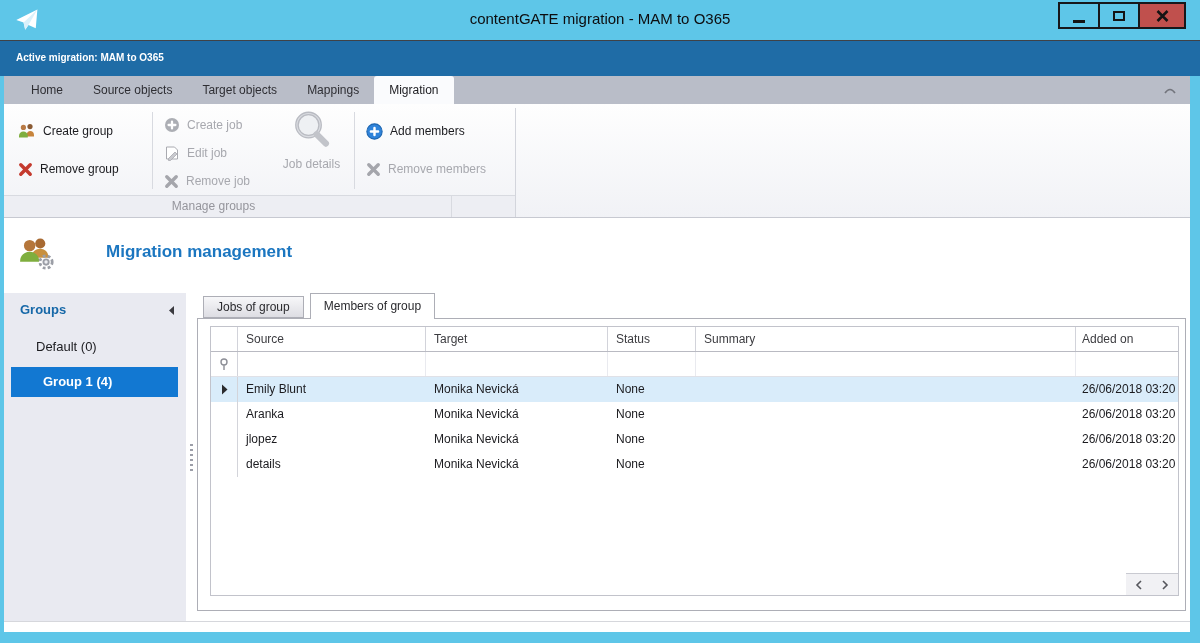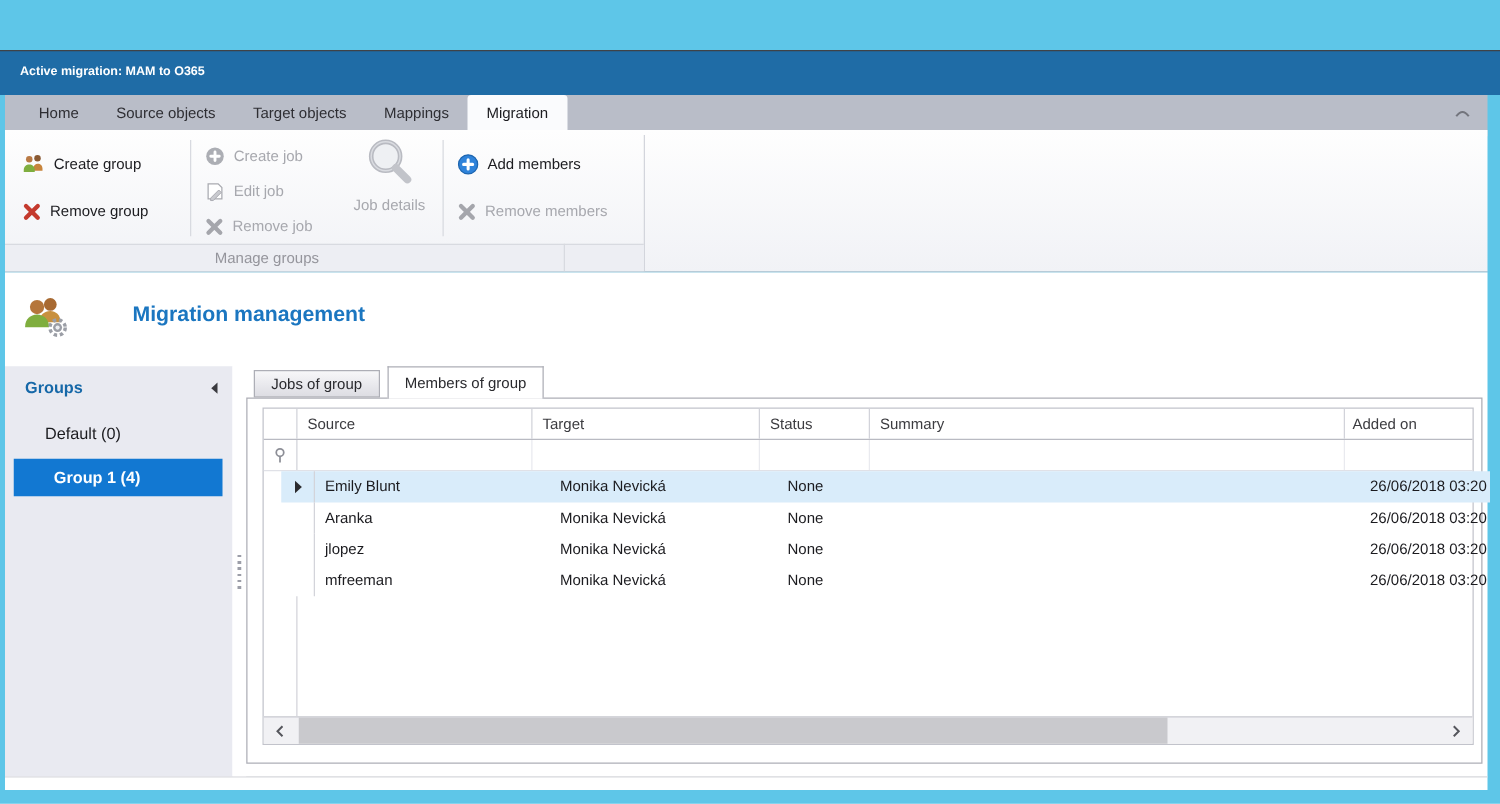--- a/index.html
+++ b/index.html
@@ -59,21 +59,21 @@
           background:repeating-linear-gradient(#9C9EA8 0 2px, transparent 2px 5px); }
 
   
   .tabpage { position:absolute; left:193px; right:4px; top:0; bottom:10px; }
   .ptabs { position:absolute; top:0; left:6px; height:25px; display:flex; align-items:flex-end; z-index:3; }
   .ptab { height:22px; line-height:21px; padding:0 13px; font-size:12px; color:#2a2a2e; border:1px solid #ADAEB6; background:linear-gradient(#F7F7F9,#DDDDE3); margin-right:6px; cursor:default; }
   .ptab.active { height:26px; line-height:25px; margin-bottom:-1px; background:#fff; border-bottom:none; z-index:4; }
   .pane { position:absolute; top:25px; left:0; right:0; bottom:0; background:#fff; border:1px solid #ADAEB6; }
 
   
-  .grid { position:absolute; left:12px; top:7px; right:6px; bottom:14px; border:1px solid #C2C3CB; display:flex; flex-direction:column; background:#fff; }
+  .grid { position:absolute; left:12px; top:7px; right:6px; bottom:14px; border:1px solid #C2C3CB; display:flex; flex-direction:column; background:#fff;align-items:flex-end; }
   .g-row-base { display:flex; width:100%; }
   .g-cell { padding-left:8px; font-size:12px; line-height:24px; overflow:hidden; white-space:nowrap; }
   .gc-ind { width:27px; padding:0; display:flex; align-items:center; justify-content:center; flex:none; }
   .gc-source { width:188px; flex:none; }
   .gc-target { width:182px; flex:none; }
   .gc-status { width:88px; flex:none; }
   .gc-summary { width:380px; flex:none; }
   .gc-added { flex:1; min-width:0; padding-left:6px; }
   .g-head { height:25px; border-bottom:1px solid #B9BAC2; color:#3c3c40; }
   .g-head .g-cell { border-right:1px solid #D2D3DA; cursor:default; }
@@ -92,20 +92,40 @@
   .sc-track { flex:1; position:relative; }
   .sc-thumb { position:absolute; left:2px; top:0; bottom:0; width:76%; background:#C9C9CD; cursor:default; }
 
   svg { display:block; }
 </style>
 </head>
 <body>
 
 <div class="window">
 
+  <div class="titlebar">
+    <svg class="app-logo" width="26" height="26" viewBox="0 0 32 32">
+      <path d="M30 3 L4 16 l9 3 2 9 4-6 9 4 z" fill="#ffffff"></path>
+      <path d="M30 3 L13 19 l2 9 4-6 z" fill="#D9F1FB"></path>
+    </svg>
+    <div class="title-text">contentGATE migration - MAM to O365</div>
+    <div class="win-controls">
+      <div class="win-btn">
+        <span class="min-glyph"></span>
+      </div>
+      <div class="win-btn">
+        <span class="max-glyph"></span>
+      </div>
+      <div class="win-btn close">
+        <svg width="15" height="14" viewBox="0 0 15 14">
+          <path d="M2.5 2 L12.5 12 M12.5 2 L2.5 12" stroke="#141414" stroke-width="2.6"></path>
+        </svg>
+      </div>
+    </div>
+  </div>
 
   <div class="banner">Active migration: MAM to O365</div>
 
   <div class="tabstrip">
     <div class="rtabs">
       <div class="rtab">Home</div>
       <div class="rtab">Source objects</div>
       <div class="rtab">Target objects</div>
       <div class="rtab">Mappings</div>
       <div class="rtab active">Migration</div>
@@ -278,21 +298,21 @@
               <div class="g-cell gc-ind"></div>
               <div class="g-cell gc-source">jlopez</div>
               <div class="g-cell gc-target">Monika Nevická</div>
               <div class="g-cell gc-status">None</div>
               <div class="g-cell gc-summary"></div>
               <div class="g-cell gc-added">26/06/2018 03:20</div>
             </div>
 
             <div class="g-row-base g-row">
               <div class="g-cell gc-ind"></div>
-              <div class="g-cell gc-source">mfreeman</div>
+              <div class="g-cell gc-source">details</div>
               <div class="g-cell gc-target">Monika Nevická</div>
               <div class="g-cell gc-status">None</div>
               <div class="g-cell gc-summary"></div>
               <div class="g-cell gc-added">26/06/2018 03:20</div>
             </div>
 
             <div class="g-fill">
               <div class="ind-line"></div>
             </div>
 

